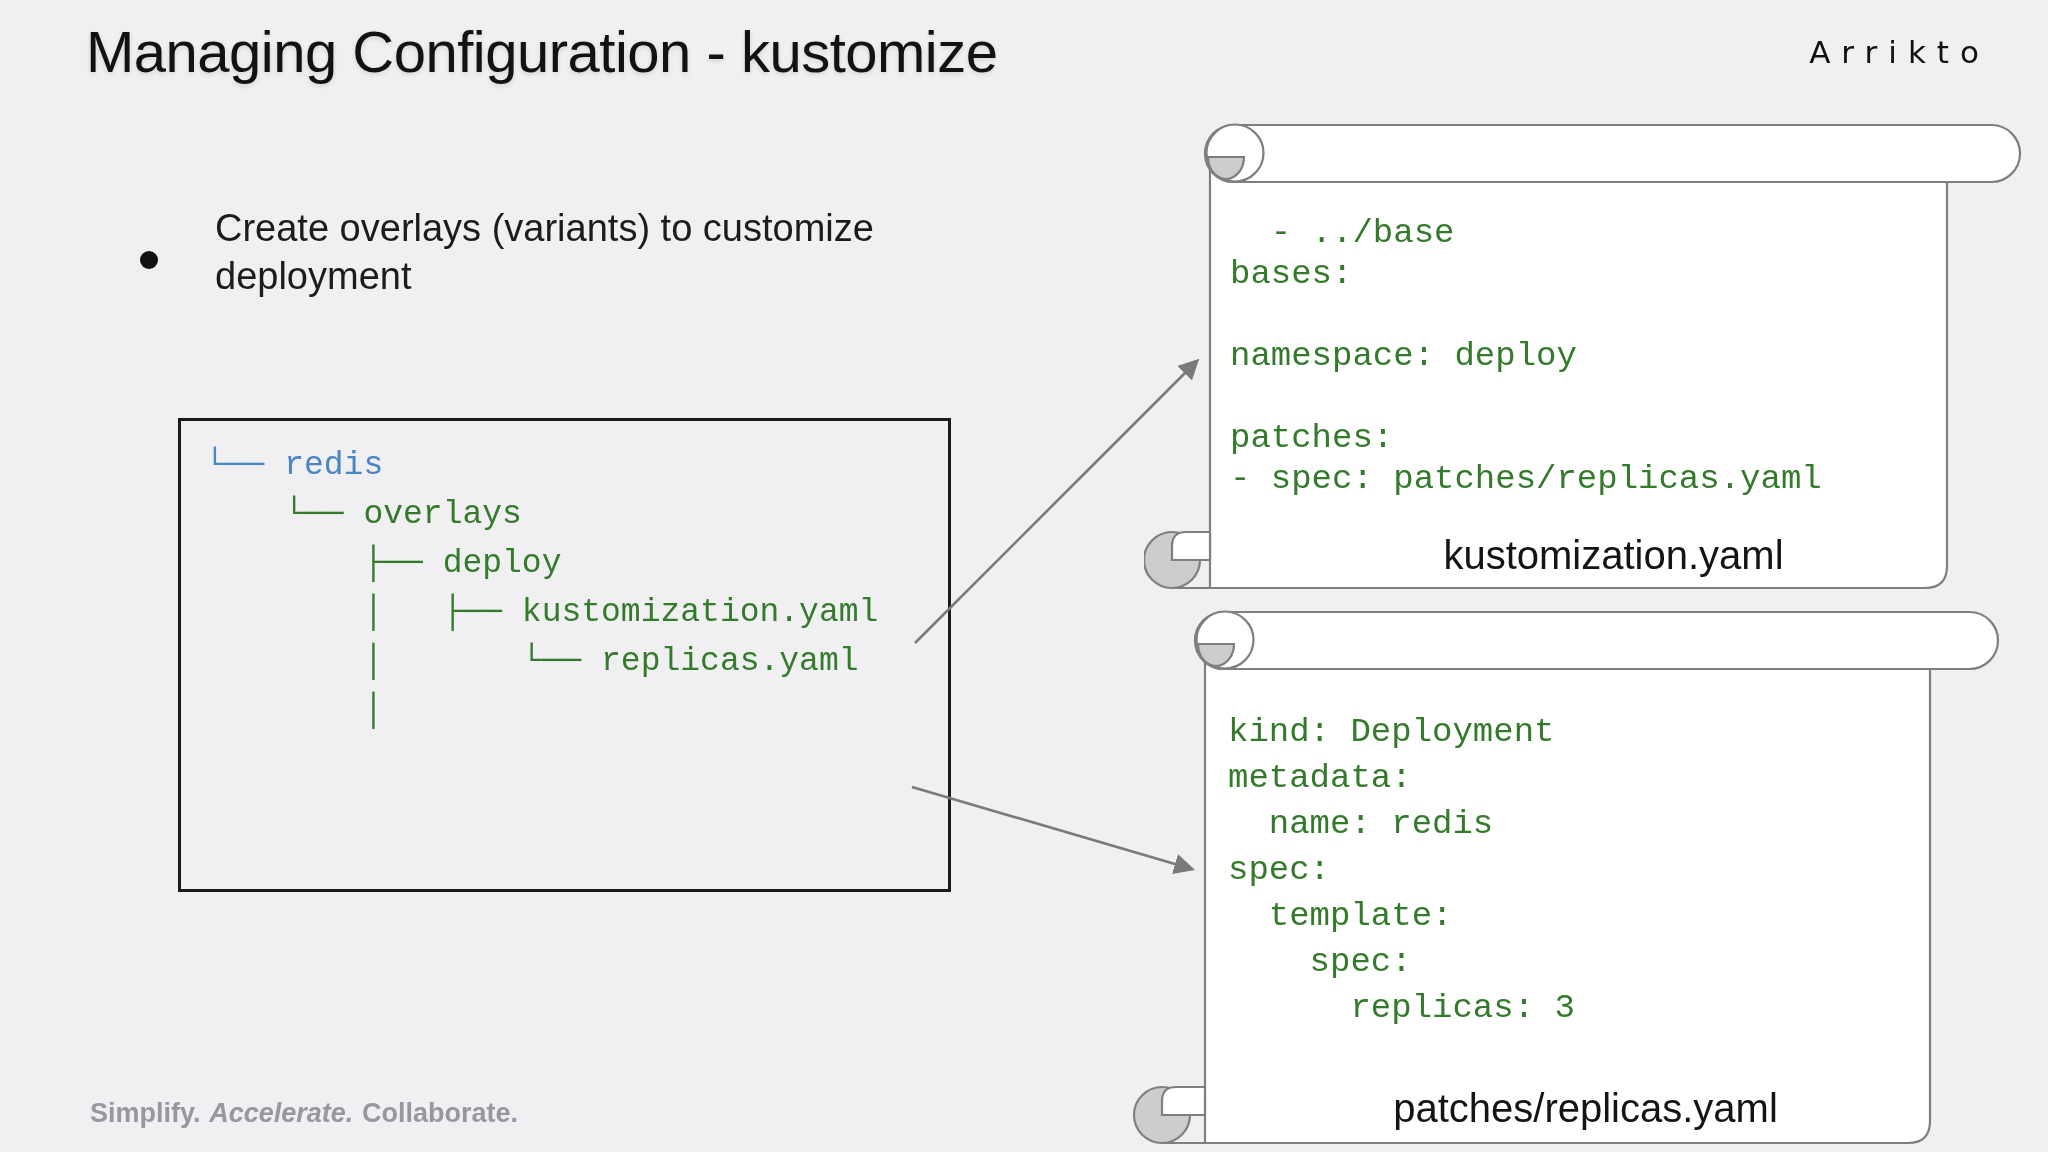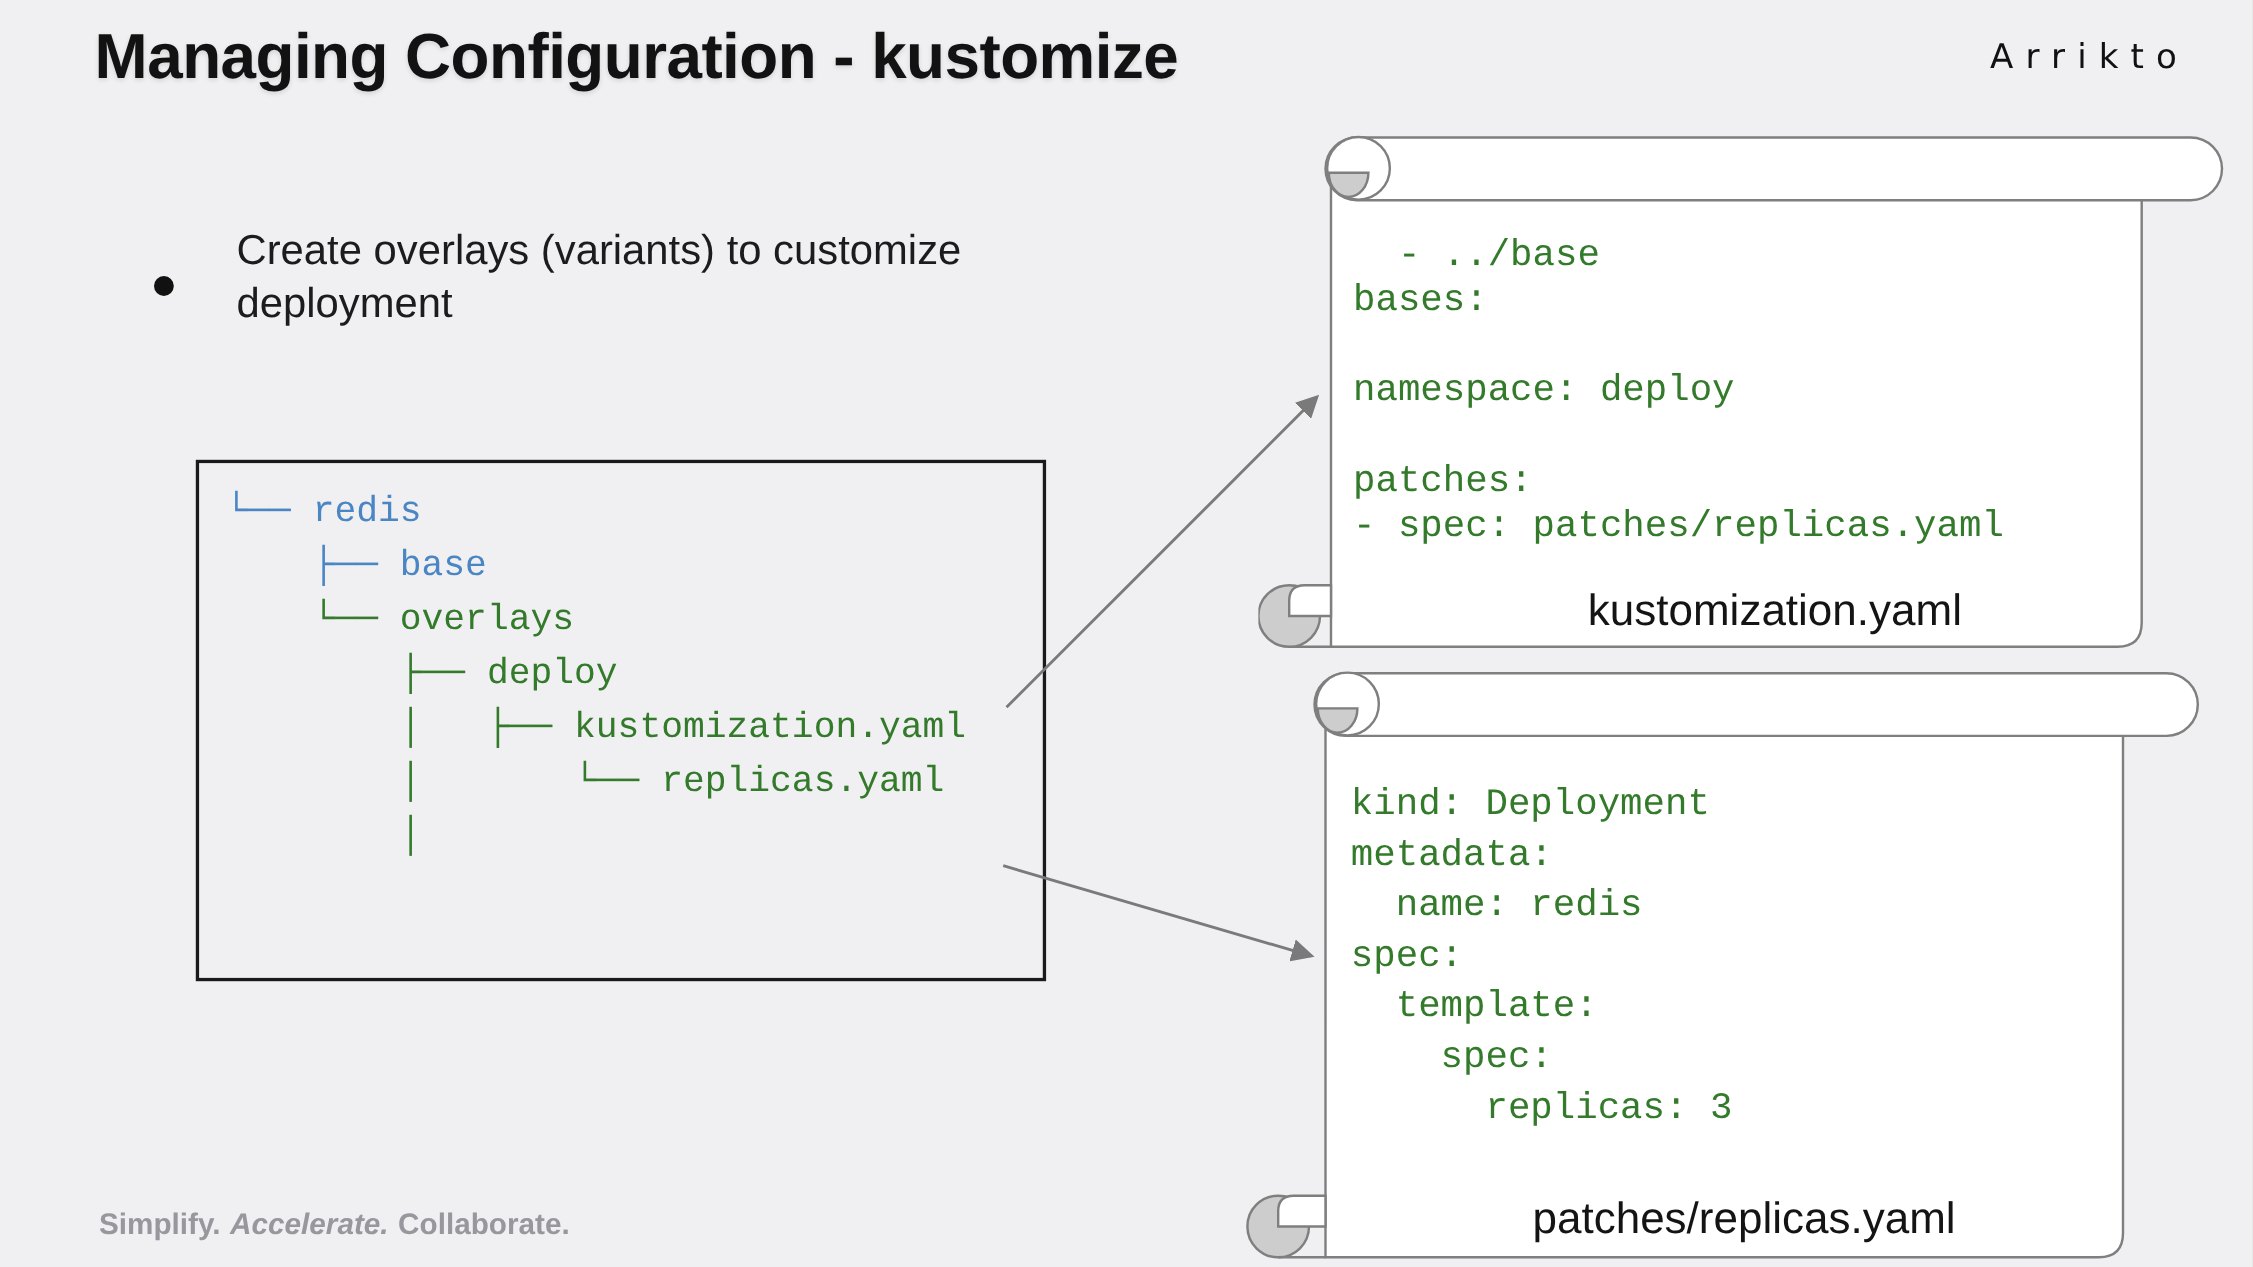--- a/index.html
+++ b/index.html
@@ -7,21 +7,21 @@
     --scroll_border:#7f7f7f; --scroll_fill:#ffffff; --curl_fill:#cdcdcd;
     --arrow:#7a7a7a; --box_border:#1a1a1a; --footer_gray:#97979d;
   }
   html,body{margin:0;padding:0;background:#d8d8d8;}
   .slide{
     position:relative; width:2048px; height:1152px; overflow:hidden;
     background:var(--background);
     font-family:"Liberation Sans", sans-serif;
   }
   .title{
-    position:absolute; left:86px; top:18px; font-size:58px; font-weight:700;
+    position:absolute; left:86px; top:18px; font-size:58px; font-weight:400;
     letter-spacing:-0.5px; color:var(--ink);
     text-shadow:0 2px 5px rgba(0,0,0,0.12);
   }
   .logo{
     position:absolute; right:58px; top:34px; font-size:31px; font-weight:400;
     letter-spacing:11px; color:#111; font-family:"DejaVu Sans", sans-serif;
   }
   .bullet-row{ position:absolute; left:140px; top:204px; display:flex; align-items:center; }
   .dot{ width:18px; height:18px; border-radius:50%; background:#111; margin-top:15px; flex:0 0 auto; }
   .bullet-text{
@@ -84,21 +84,20 @@
   <div class="bullet-row">
     <span class="dot"></span>
     <div class="bullet-text">Create overlays (variants) to customize deployment</div>
   </div>
 
   <div class="tree-box"></div>
   <div class="tree">
 
       <div class="tree-line" data-tone="blue">└── redis</div>
 
-      <div class="tree-line" data-tone="blue">    ├── base</div>
 
       <div class="tree-line" data-tone="green">    └── overlays</div>
 
       <div class="tree-line" data-tone="green">        ├── deploy</div>
 
       <div class="tree-line" data-tone="green">        │   ├── kustomization.yaml</div>
 
 
       <div class="tree-line" data-tone="green">        │       └── replicas.yaml</div>
 

